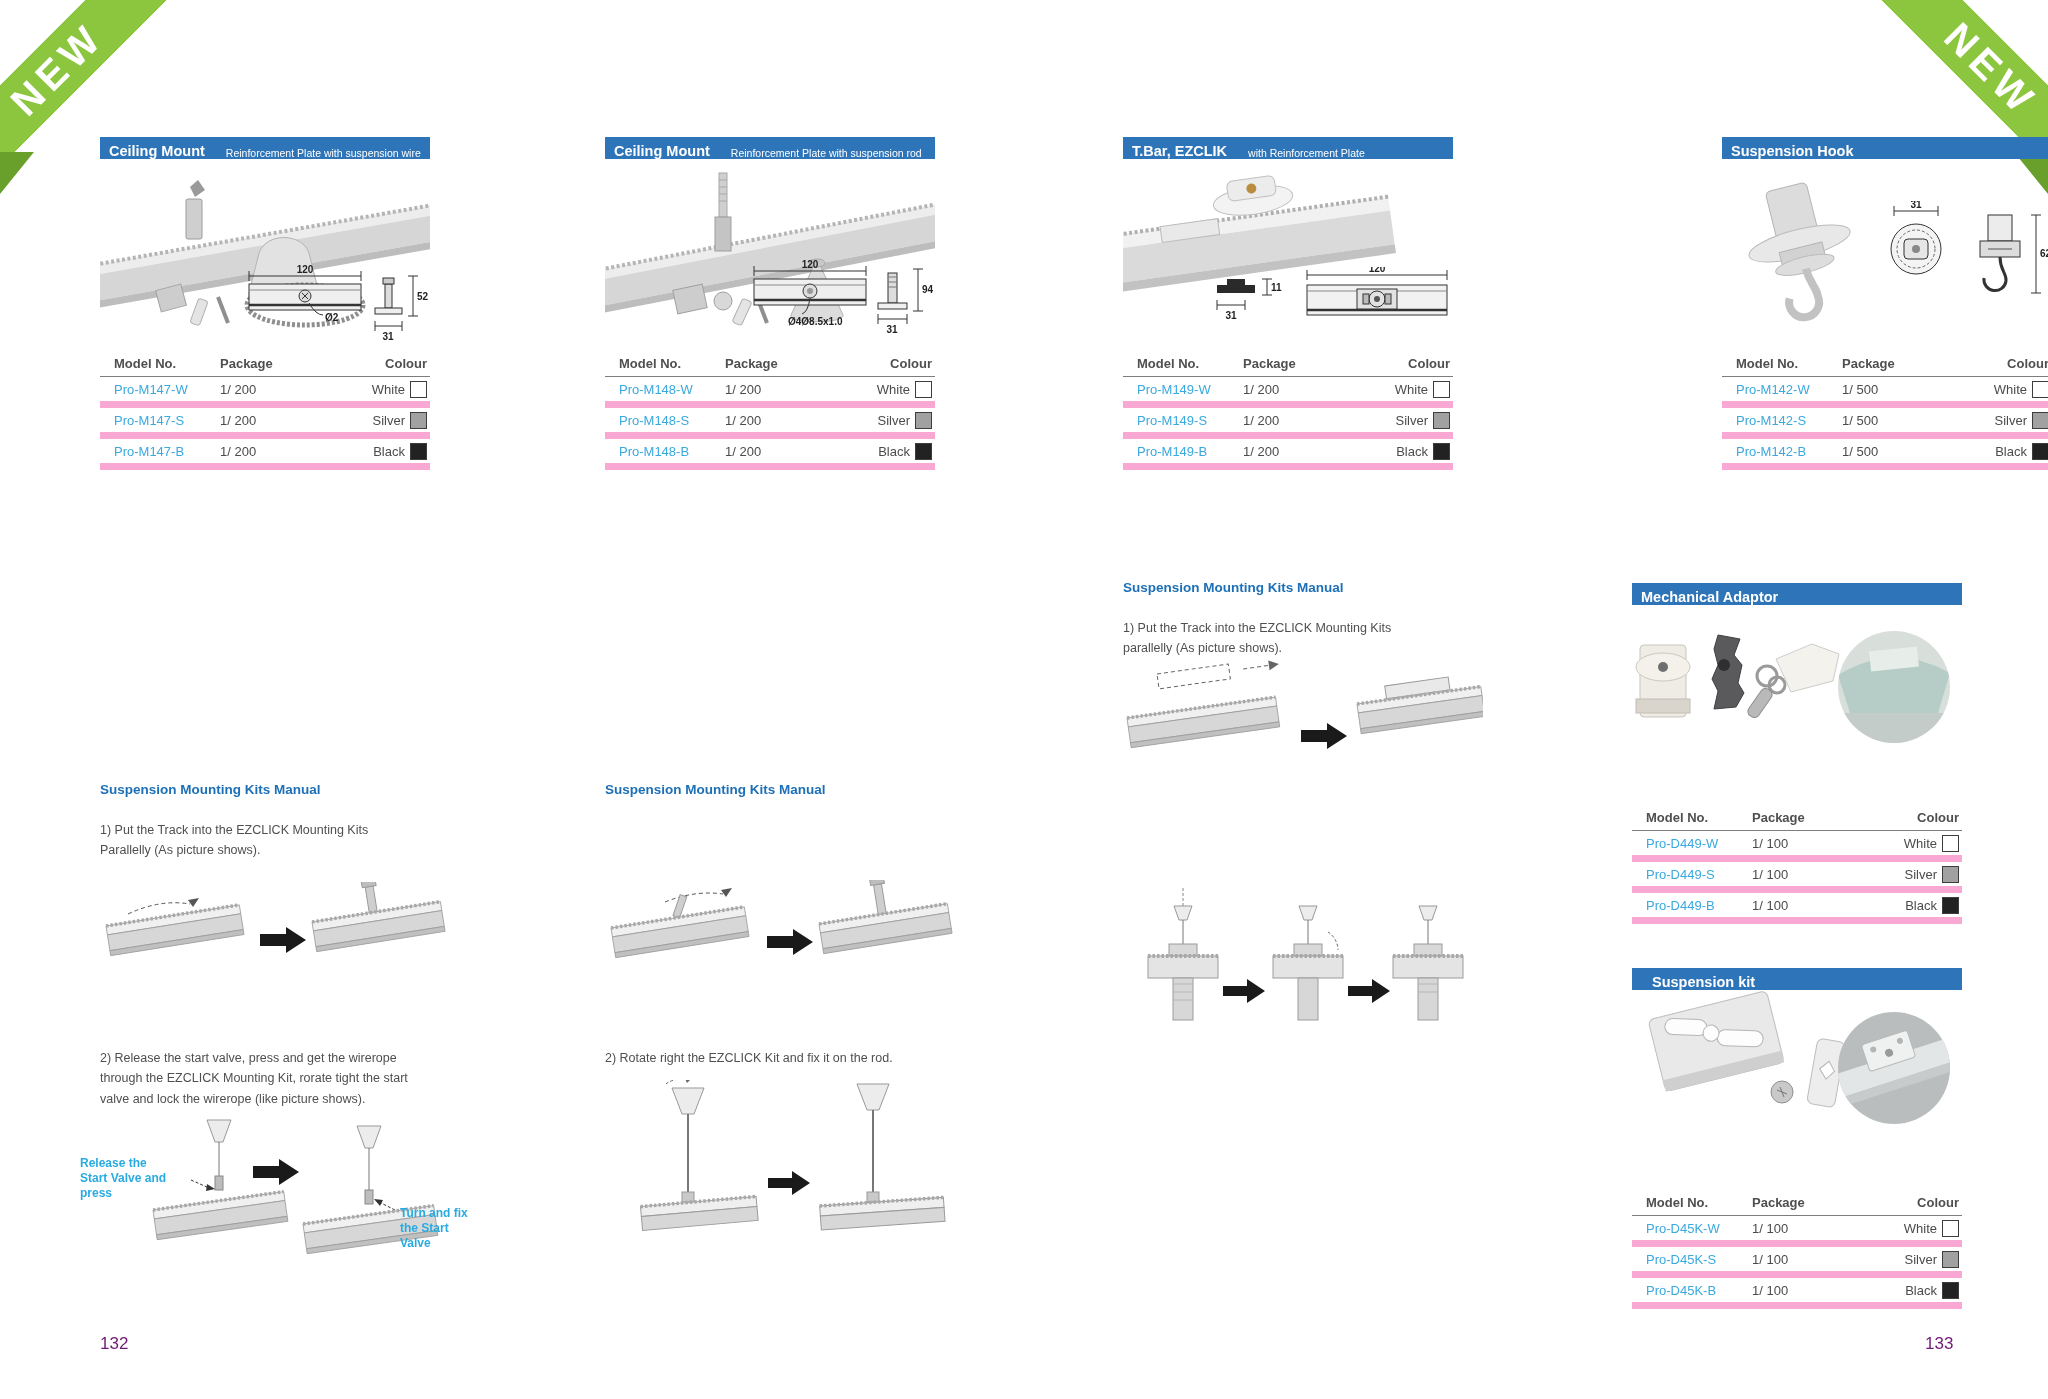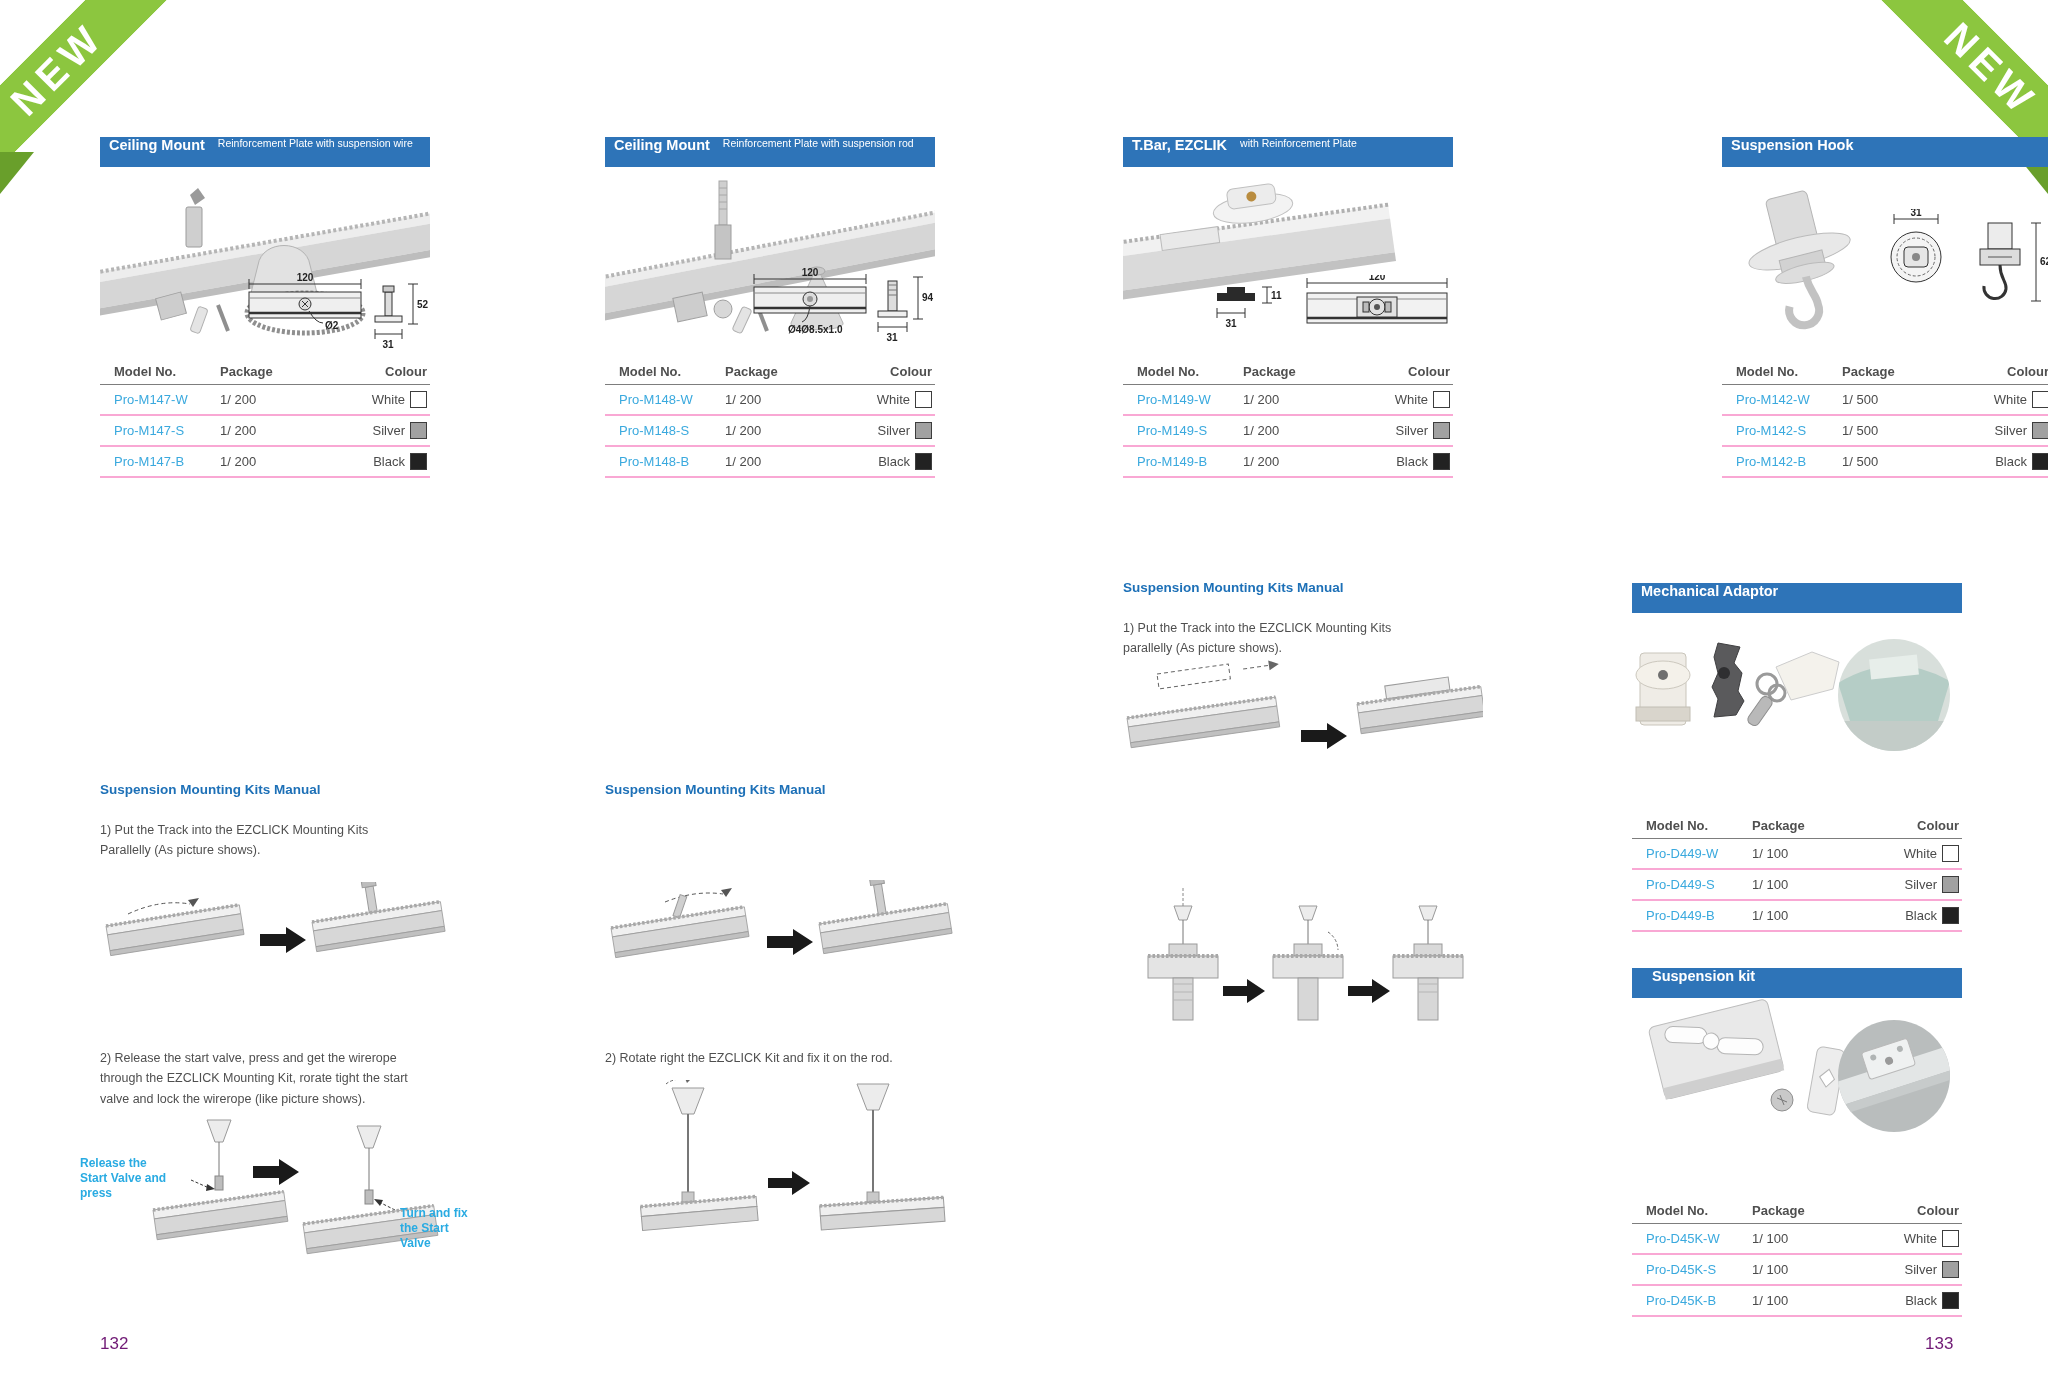--- a/index.html
+++ b/index.html
@@ -15,28 +15,28 @@
         color:#fff;font-weight:bold;font-size:40px;letter-spacing:6px}
   .tl .band{left:-98px;top:40px;transform:rotate(-45deg);
         clip-path:polygon(0 0,100% 0,calc(100% - 26px) 50%,100% 100%,0 100%)}
   .tr .band{right:-98px;top:40px;transform:rotate(45deg);
         clip-path:polygon(0 0,100% 0,100% 100%,0 100%,26px 50%)}
   .tl .fold{position:absolute;left:0;top:152px;width:34px;height:42px;background:#699f2b;clip-path:polygon(0 0,100% 0,0 100%)}
   .tr .fold{position:absolute;right:0;top:152px;width:34px;height:42px;background:#699f2b;clip-path:polygon(0 0,100% 0,100% 100%)}
 
   
   .card{position:absolute;width:330px}
-  .hbar{height:30px;background:#2e74b8;color:#fff;display:flex;align-items:flex-start;padding:0 9px;gap:13px;white-space:nowrap}
+  .hbar{height:22px;background:#2e74b8;color:#fff;display:flex;align-items:flex-end;padding:0 9px;gap:21px;white-space:nowrap}
   .hbar .t{font-size:14.5px;font-weight:bold}
   .hbar .s{font-size:10.5px}
   .photo{position:relative;height:192px}
   .photo svg{position:absolute}
 
   .ptable{width:330px}
-  .trow{display:flex;align-items:center;height:31px;border-bottom:2px solid #f9a8d4;font-size:13px;color:#4b4b4b}
+  .trow{display:flex;align-items:center;height:31px;border-bottom:7px solid #f9a8d4;font-size:13px;color:#4b4b4b}
   .trow.thead{height:26px;border-bottom:1px solid #7d7d7d;font-weight:bold;color:#4f4f4f}
   .c-model{width:120px;padding-left:14px}
   .c-pack{width:100px;text-align:left}
   .c-col{flex:1;display:flex;justify-content:flex-end;align-items:center;padding-right:3px}
   .link{color:#3aa9de}
   .sw{display:inline-block;width:17px;height:17px;margin-left:5px;border:1px solid #3d3d3d}
 
   
   .mhead{position:absolute;font-size:13.5px;font-weight:bold;color:#1d70b7}
   .mtext{position:absolute;font-size:12.5px;color:#4f4f4f;line-height:1.62}

